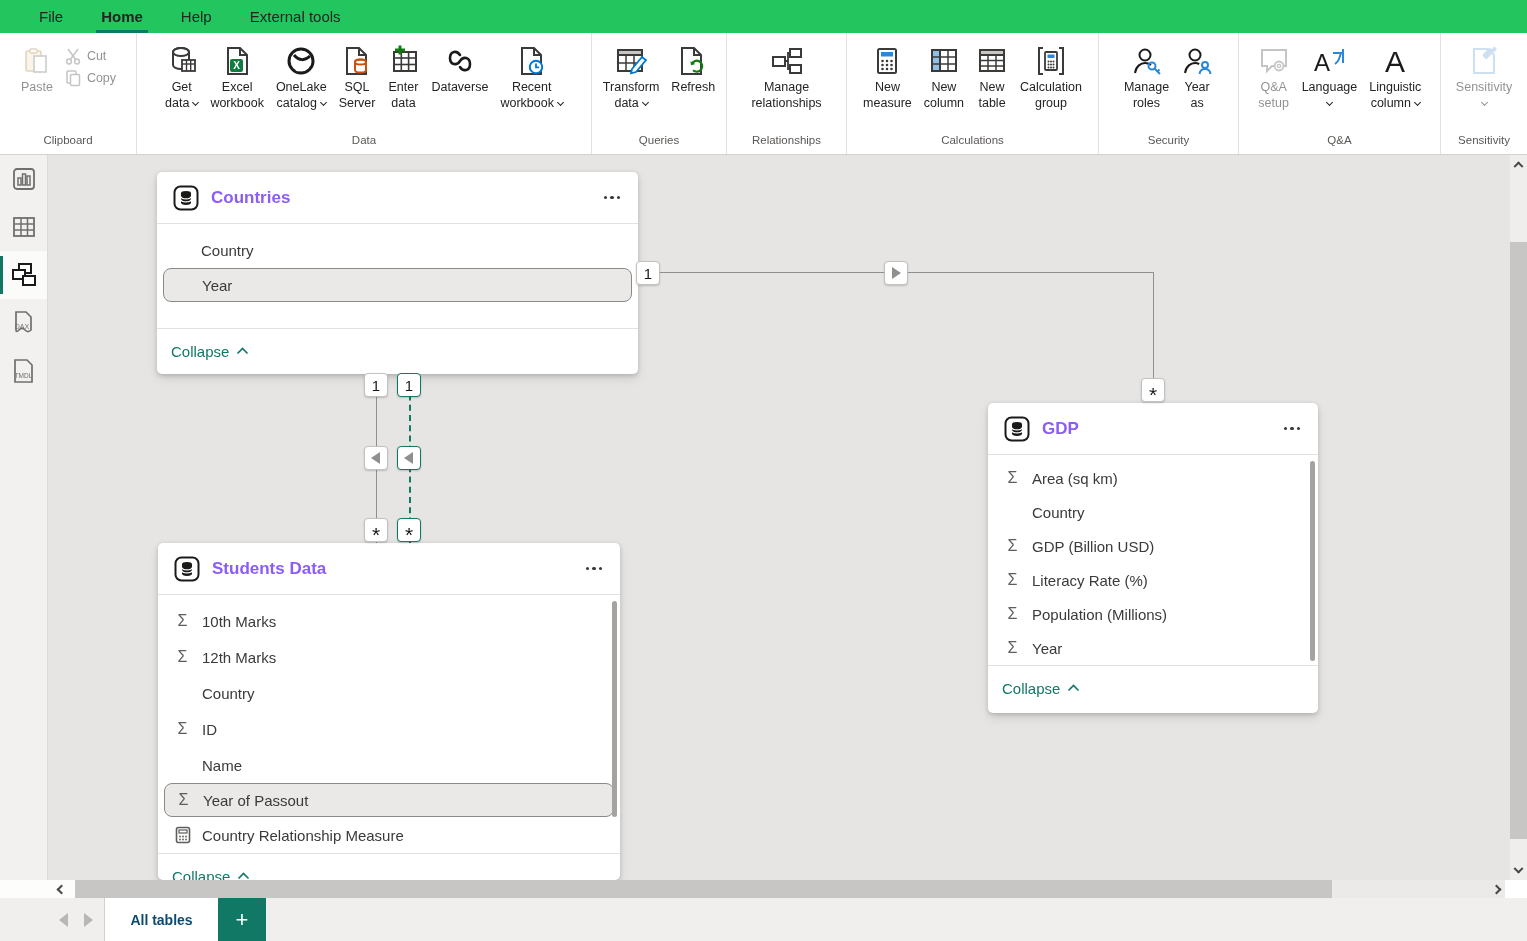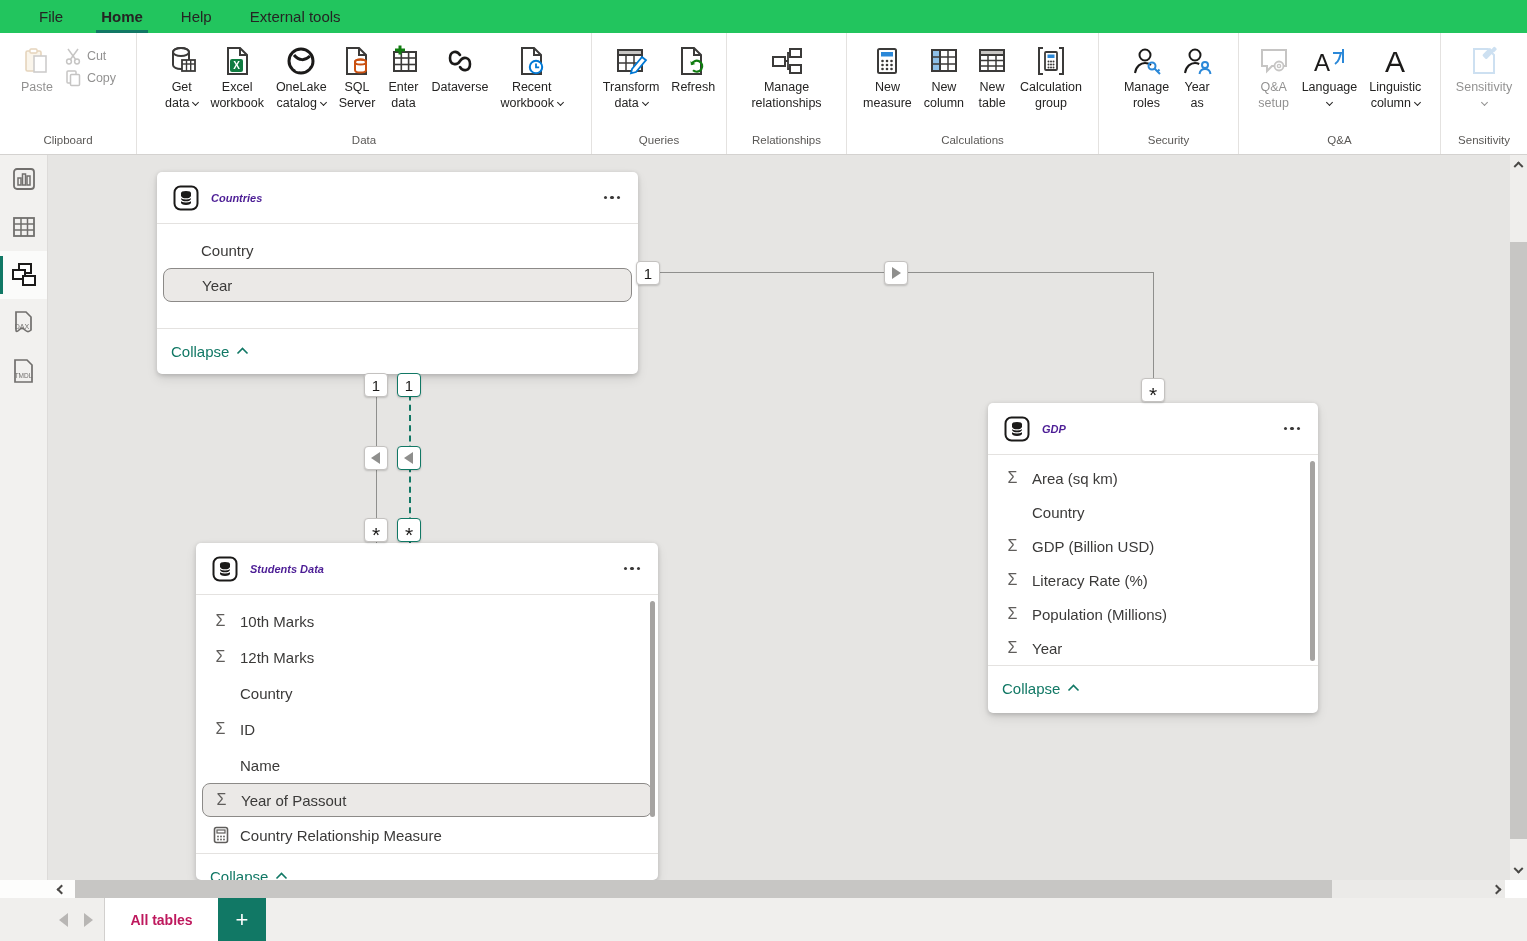--- a/index.html
+++ b/index.html
@@ -46,21 +46,21 @@
     box-shadow:0 1px 2px rgba(0,0,0,.18); z-index:5; }
   .badge.teal { border:1.6px solid #117865; }
   .badge .many { font-size:21px; line-height:10px; padding-top:9px; }
   .tri-left { width:0; height:0; border:6px solid transparent; border-right:9px solid #8f8f8d; margin-left:-7px; }
   .tri-right { width:0; height:0; border:6px solid transparent; border-left:9px solid #8f8f8d; margin-right:-7px; }
 
   
   .card { position:absolute; background:#fff; border-radius:5px; z-index:2;
     box-shadow:0 1.5px 4px rgba(0,0,0,.16), 0 5px 12px rgba(0,0,0,.09); overflow:hidden; }
   .card-header { height:52px; display:flex; align-items:center; gap:12px; padding:0 16px; border-bottom:1px solid #e4e2e0; }
-  .card-title { font-size:11px; font-weight:700; color:#4c1d95; flex:1;font-style:italic; }
+  .card-title { font-size:17px; font-weight:700; color:#8b5cf6; flex:1; }
   .more-dots { display:flex; gap:3px; cursor:pointer; padding:6px 2px; }
   .more-dots i { width:3.5px; height:3.5px; border-radius:50%; background:#3b3a39; }
   .fields { position:relative; padding-top:8px; }
   .field { height:36px; display:flex; align-items:center; padding:0 14px; gap:9px; font-size:15px; color:#3b3a39; cursor:pointer; }
   .ficon { width:21px; flex:none; text-align:center; color:#5f5d5b; font-size:16px; }
   .field.sel { margin:0 6px; padding:0 8px; height:34px; background:#ebe9e7; border:1px solid #8c8a88; border-radius:8px; }
   .collapse-row { border-top:1px solid #e4e2e0; display:flex; align-items:center; gap:7px; padding:0 14px; height:45px;
     color:#117865; font-size:15px; cursor:pointer; }
   .inner-scroll { position:absolute; width:5px; border-radius:3px; background:#a5a3a1; z-index:3; }
 
@@ -87,21 +87,21 @@
   .hs-arrow-r { width:17px; display:flex; align-items:center; justify-content:center; background:#ebeae8; cursor:pointer; }
   .hs-corner { width:22px; background:#fff; }
 
   
   .tabbar { height:43px; background:#f0efed; display:flex; align-items:stretch; flex:none; }
   .tab-nav { width:56px; margin-left:48px; display:flex; align-items:center; justify-content:center; gap:16px; }
   .nav-tri-l { width:0; height:0; border:7px solid transparent; border-right:9px solid #b8b6b4; }
   .nav-tri-r { width:0; height:0; border:7px solid transparent; border-left:9px solid #b8b6b4; }
   .tab-divider { width:1px; background:#d2d0ce; }
   .tab { display:flex; align-items:center; justify-content:center; cursor:pointer; }
-  .tab.active { background:#fff; width:113px; font-size:14px; font-weight:700; color:#be185d; }
+  .tab.active { background:#fff; width:113px; font-size:14px; font-weight:700; color:#0c4a6e; }
   .tab.add { background:#117865; width:48px; color:#fff; font-size:22px; font-weight:400; }
 
   svg { display:block; }
 </style>
 </head>
 <body>
 
 <div class="app">
 
   <div class="menubar">
@@ -573,21 +573,21 @@
           </div>
         </div>
         <div class="collapse-row">
           <span>Collapse</span>
           <svg width="13" height="8" viewBox="0 0 13 8">
               <polyline points="1.5,6.5 6.5,1.5 11.5,6.5" fill="none" stroke="#117865" stroke-width="1.6"></polyline>
             </svg>
         </div>
       </div>
 
-      <div class="card" style="left:110px; top:388px; width:462px; height:337px;margin-left:38px;">
+      <div class="card" style="left:110px; top:388px; width:462px; height:337px;">
         <div class="card-header">
           <span>
               <svg width="26" height="26" viewBox="0 0 26 26">
                 <rect x="1.5" y="1.5" width="23" height="23" rx="6" fill="none" stroke="#1b1a19" stroke-width="2"></rect>
                 <ellipse cx="13" cy="8.5" rx="5" ry="2.4" fill="#1b1a19"></ellipse>
                 <path d="M8 8.5 v9 a5 2.4 0 0 0 10 0 v-9" fill="#1b1a19"></path>
                 <path d="M8 11.5 a5 2.4 0 0 0 10 0" fill="none" stroke="#fff" stroke-width="1.3"></path>
                 <path d="M8 14.5 a5 2.4 0 0 0 10 0" fill="none" stroke="#fff" stroke-width="1.3"></path>
               </svg>
             </span>

